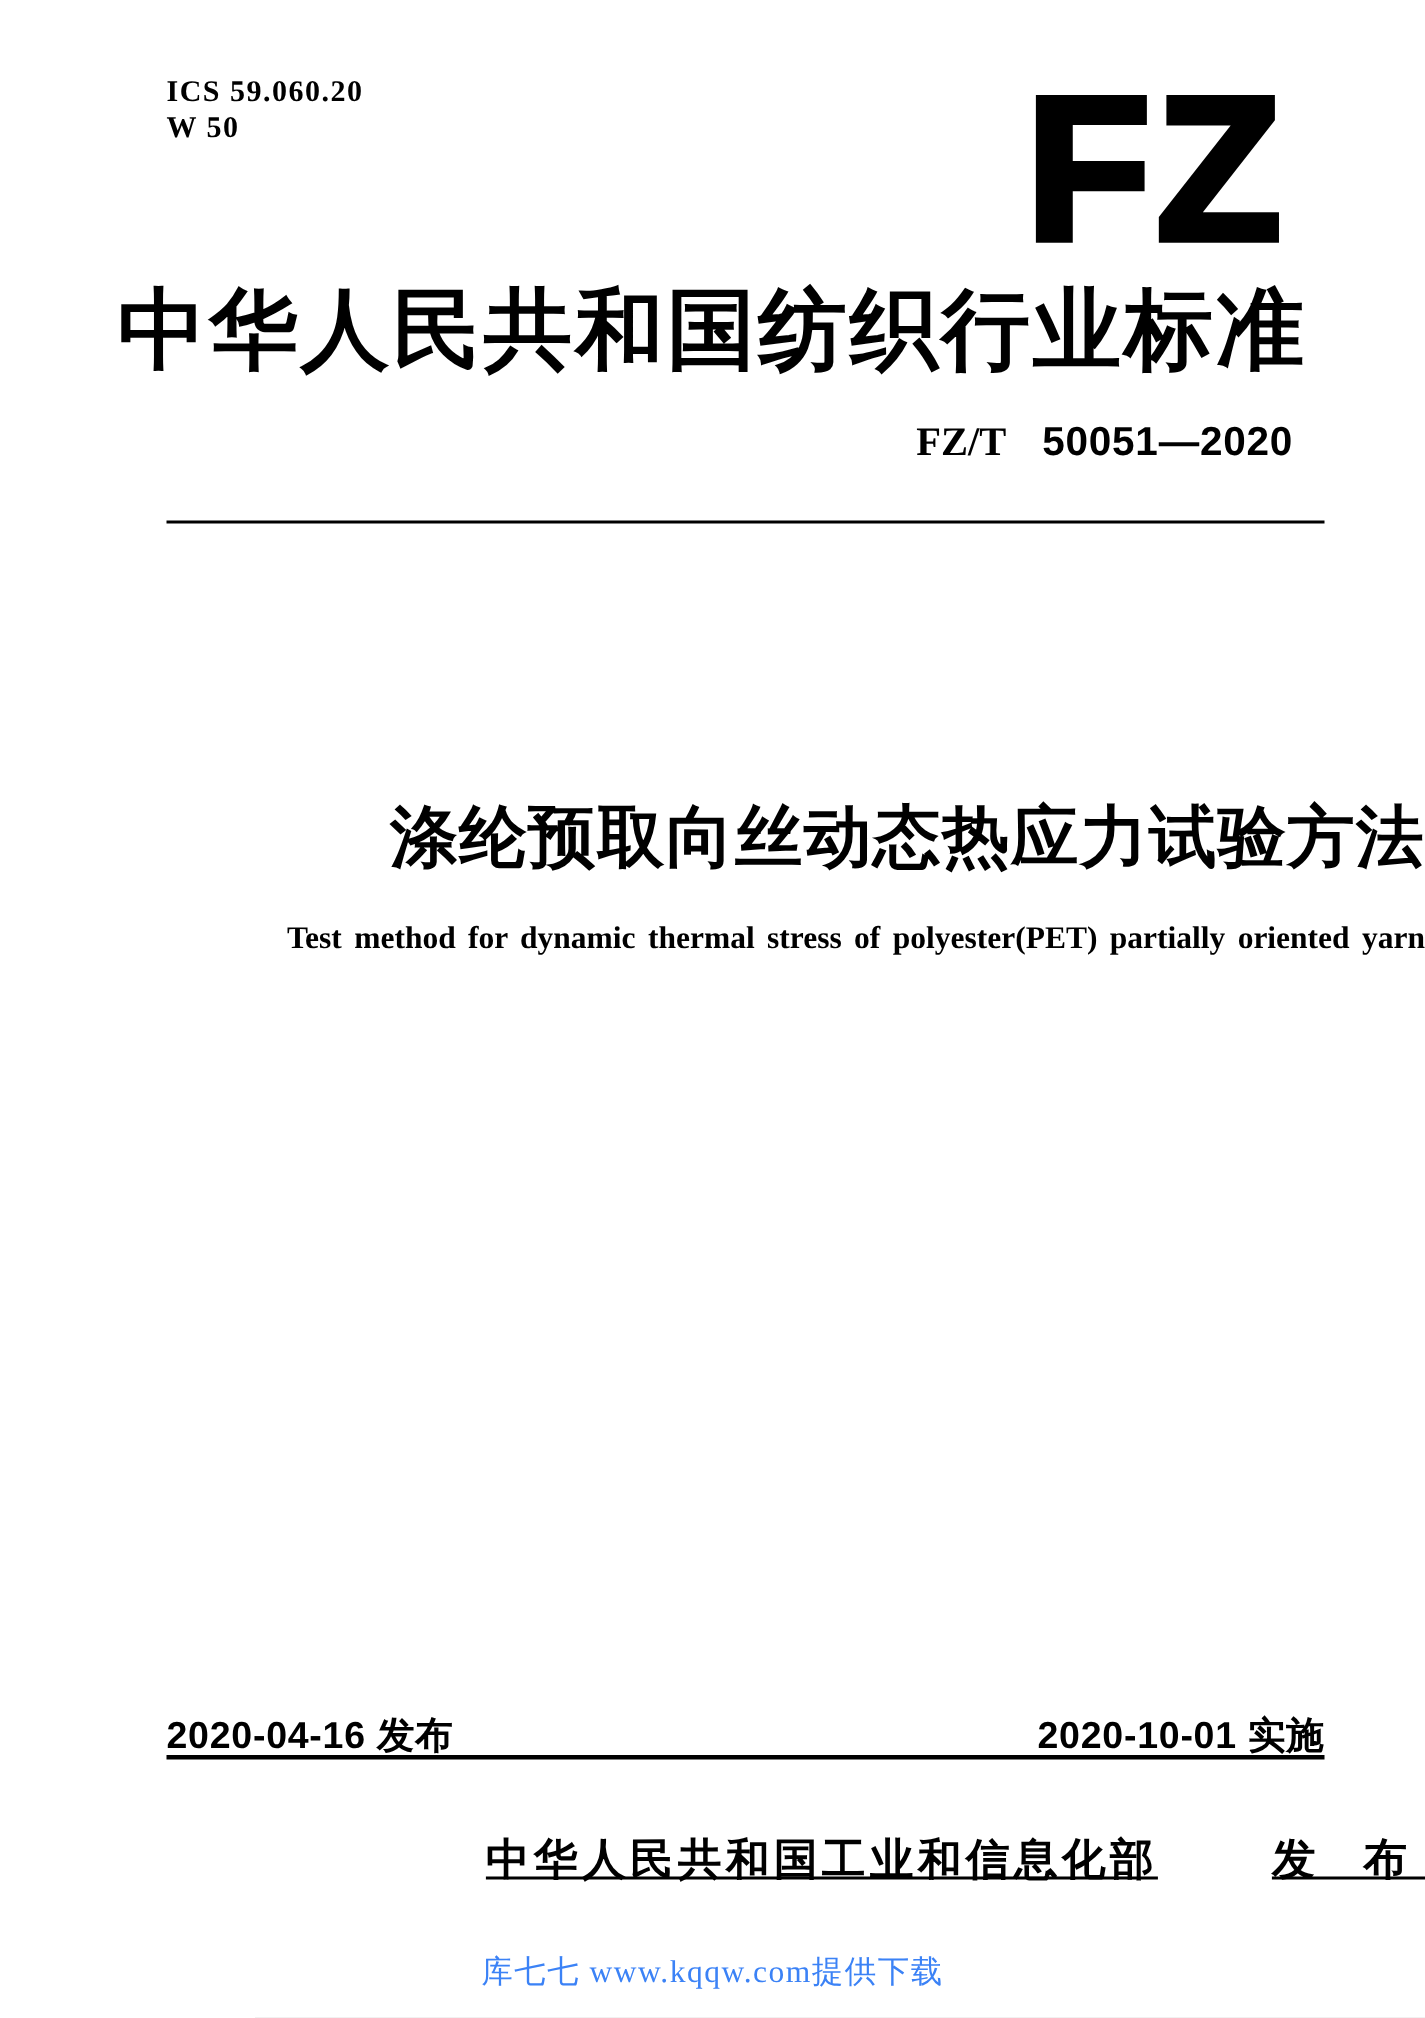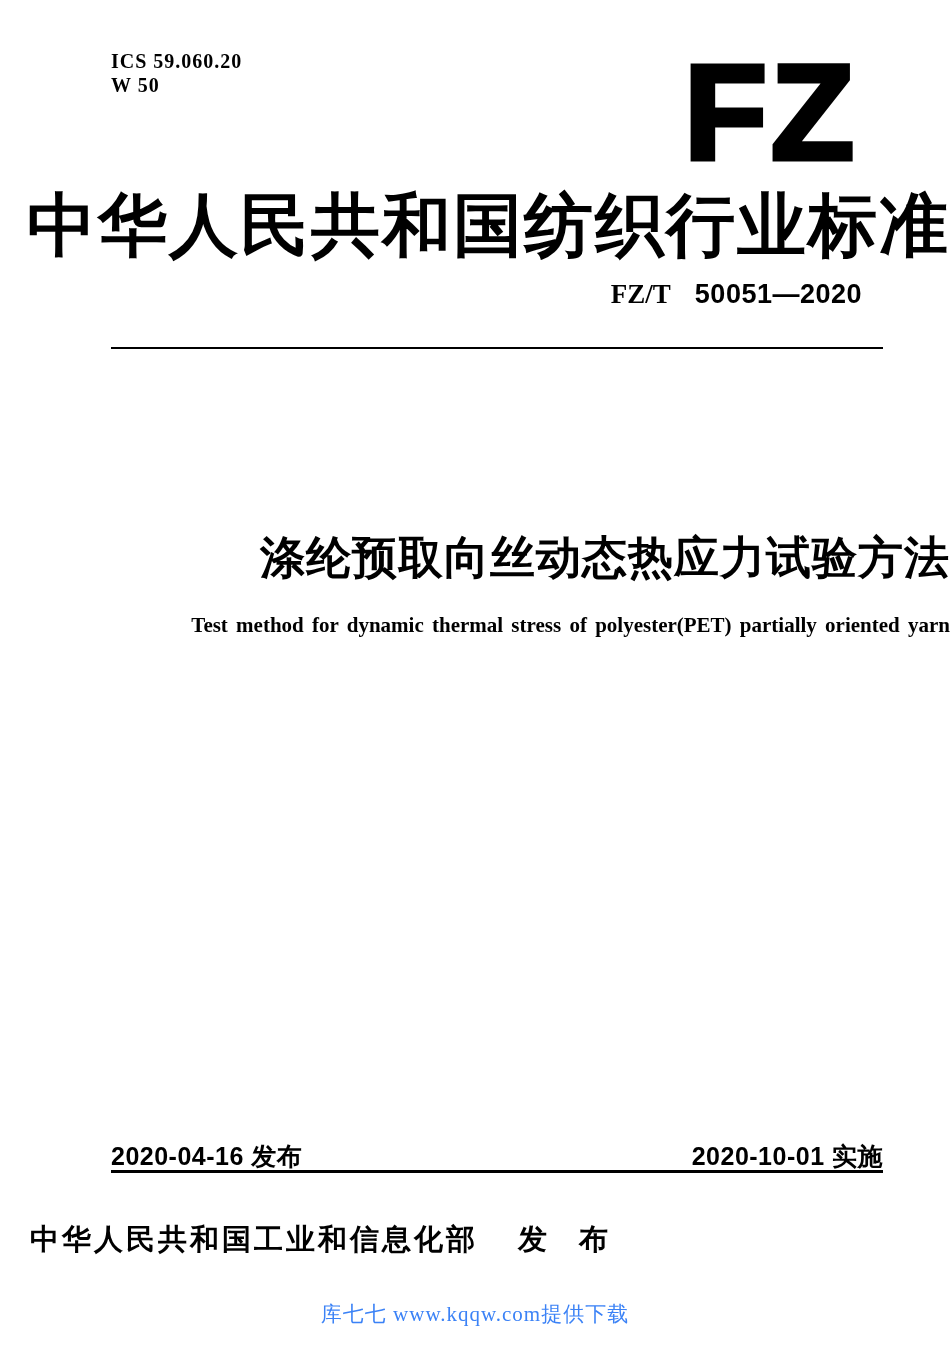--- a/index.html
+++ b/index.html
@@ -43,23 +43,23 @@
     margin-left: 44px;
     -webkit-text-stroke: 5px #000;
   }
 
   
   .category-title {
     position: absolute;
     left: 0;
     right: 0;
     top: 190px;
-    text-align: right;
-    font-weight: bold;
-    font-size: 69px;
+    text-align: center;
+    font-weight: bold;
+    font-size: 59px;
     line-height: 1.05;
     letter-spacing: 2px;
     white-space: nowrap;
   }
 
   
   .standard-code {
     position: absolute;
     right: 88px;
     top: 279px;
@@ -132,27 +132,28 @@
     height: 3px;
     background: #000;
   }
 
   .publisher-row {
     position: absolute;
     left: 30px;
     right: 0;
     top: 1220px;
     display: flex;
-    justify-content: flex-start;
+    justify-content: flex-end;
     align-items: baseline;
-    gap: 40px;
+    gap: 76px;
     font-weight: bold;
     font-size: 29px;
     letter-spacing: 3px;
     white-space: nowrap;
+    text-decoration: underline;
   }
   .publisher-row .publish-label {
     letter-spacing: 12px;
   }
 
   .watermark {
     position: absolute;
     left: 0;
     right: 0;
     top: 1300px;

